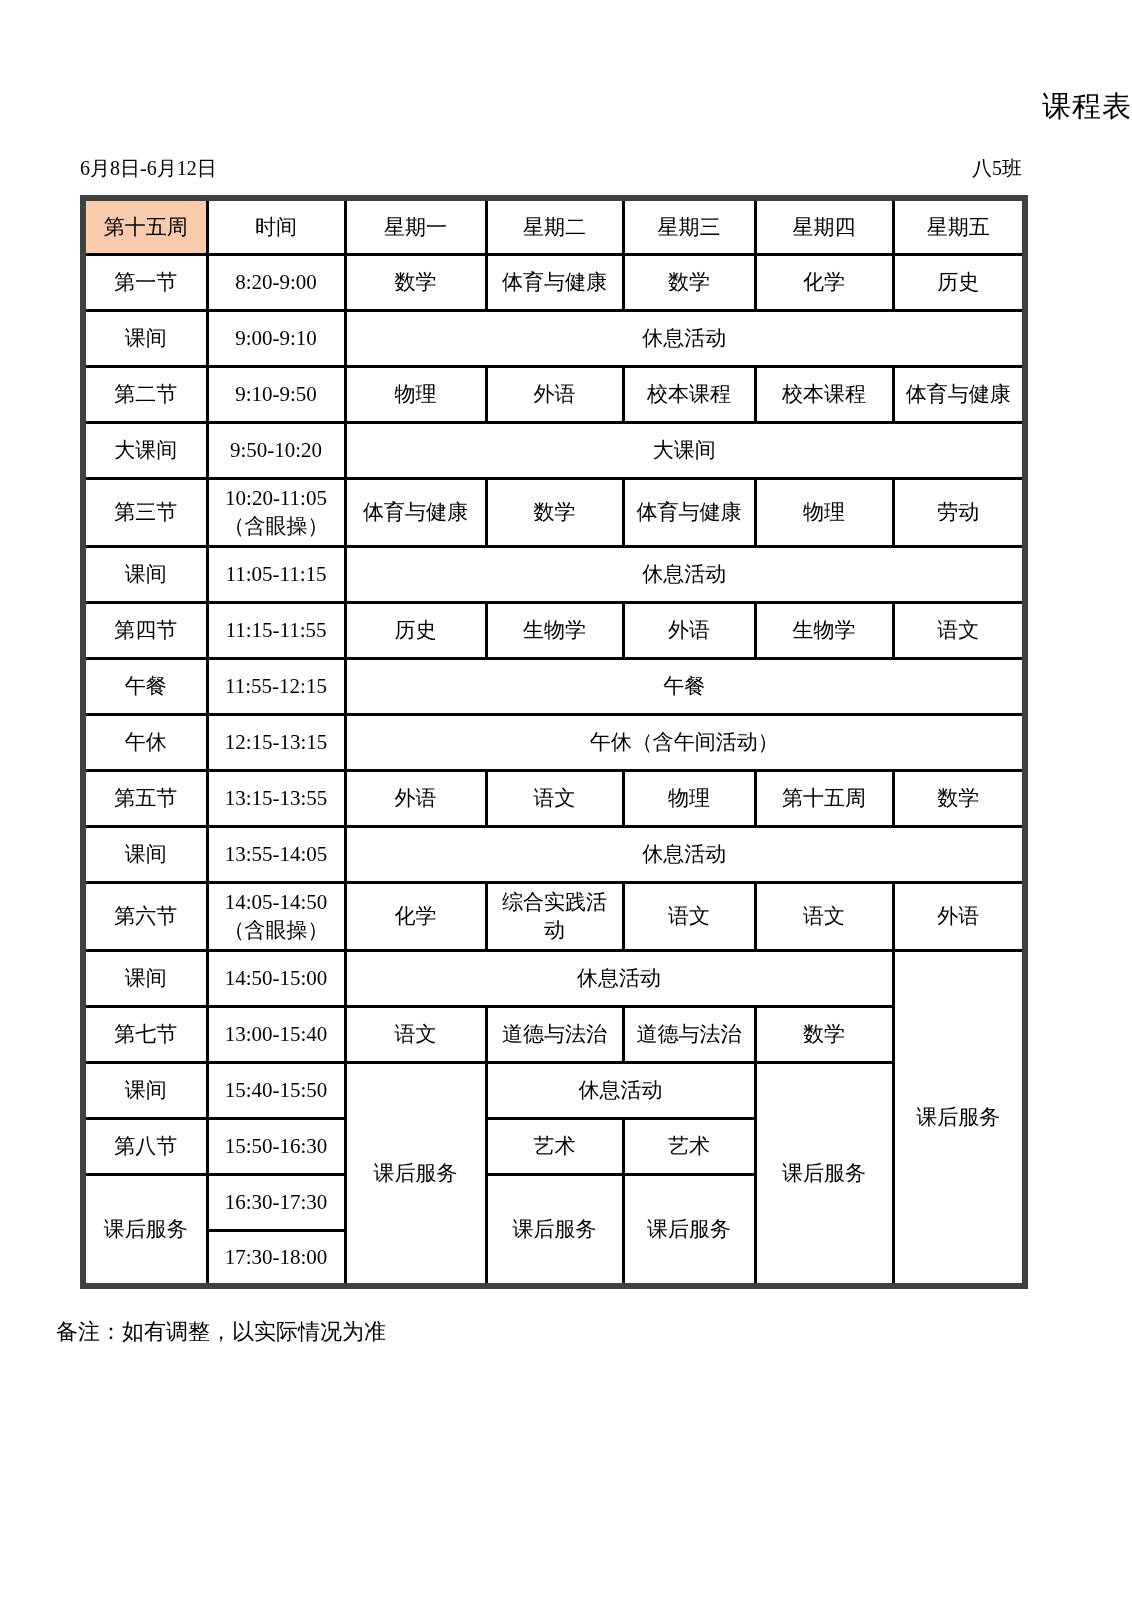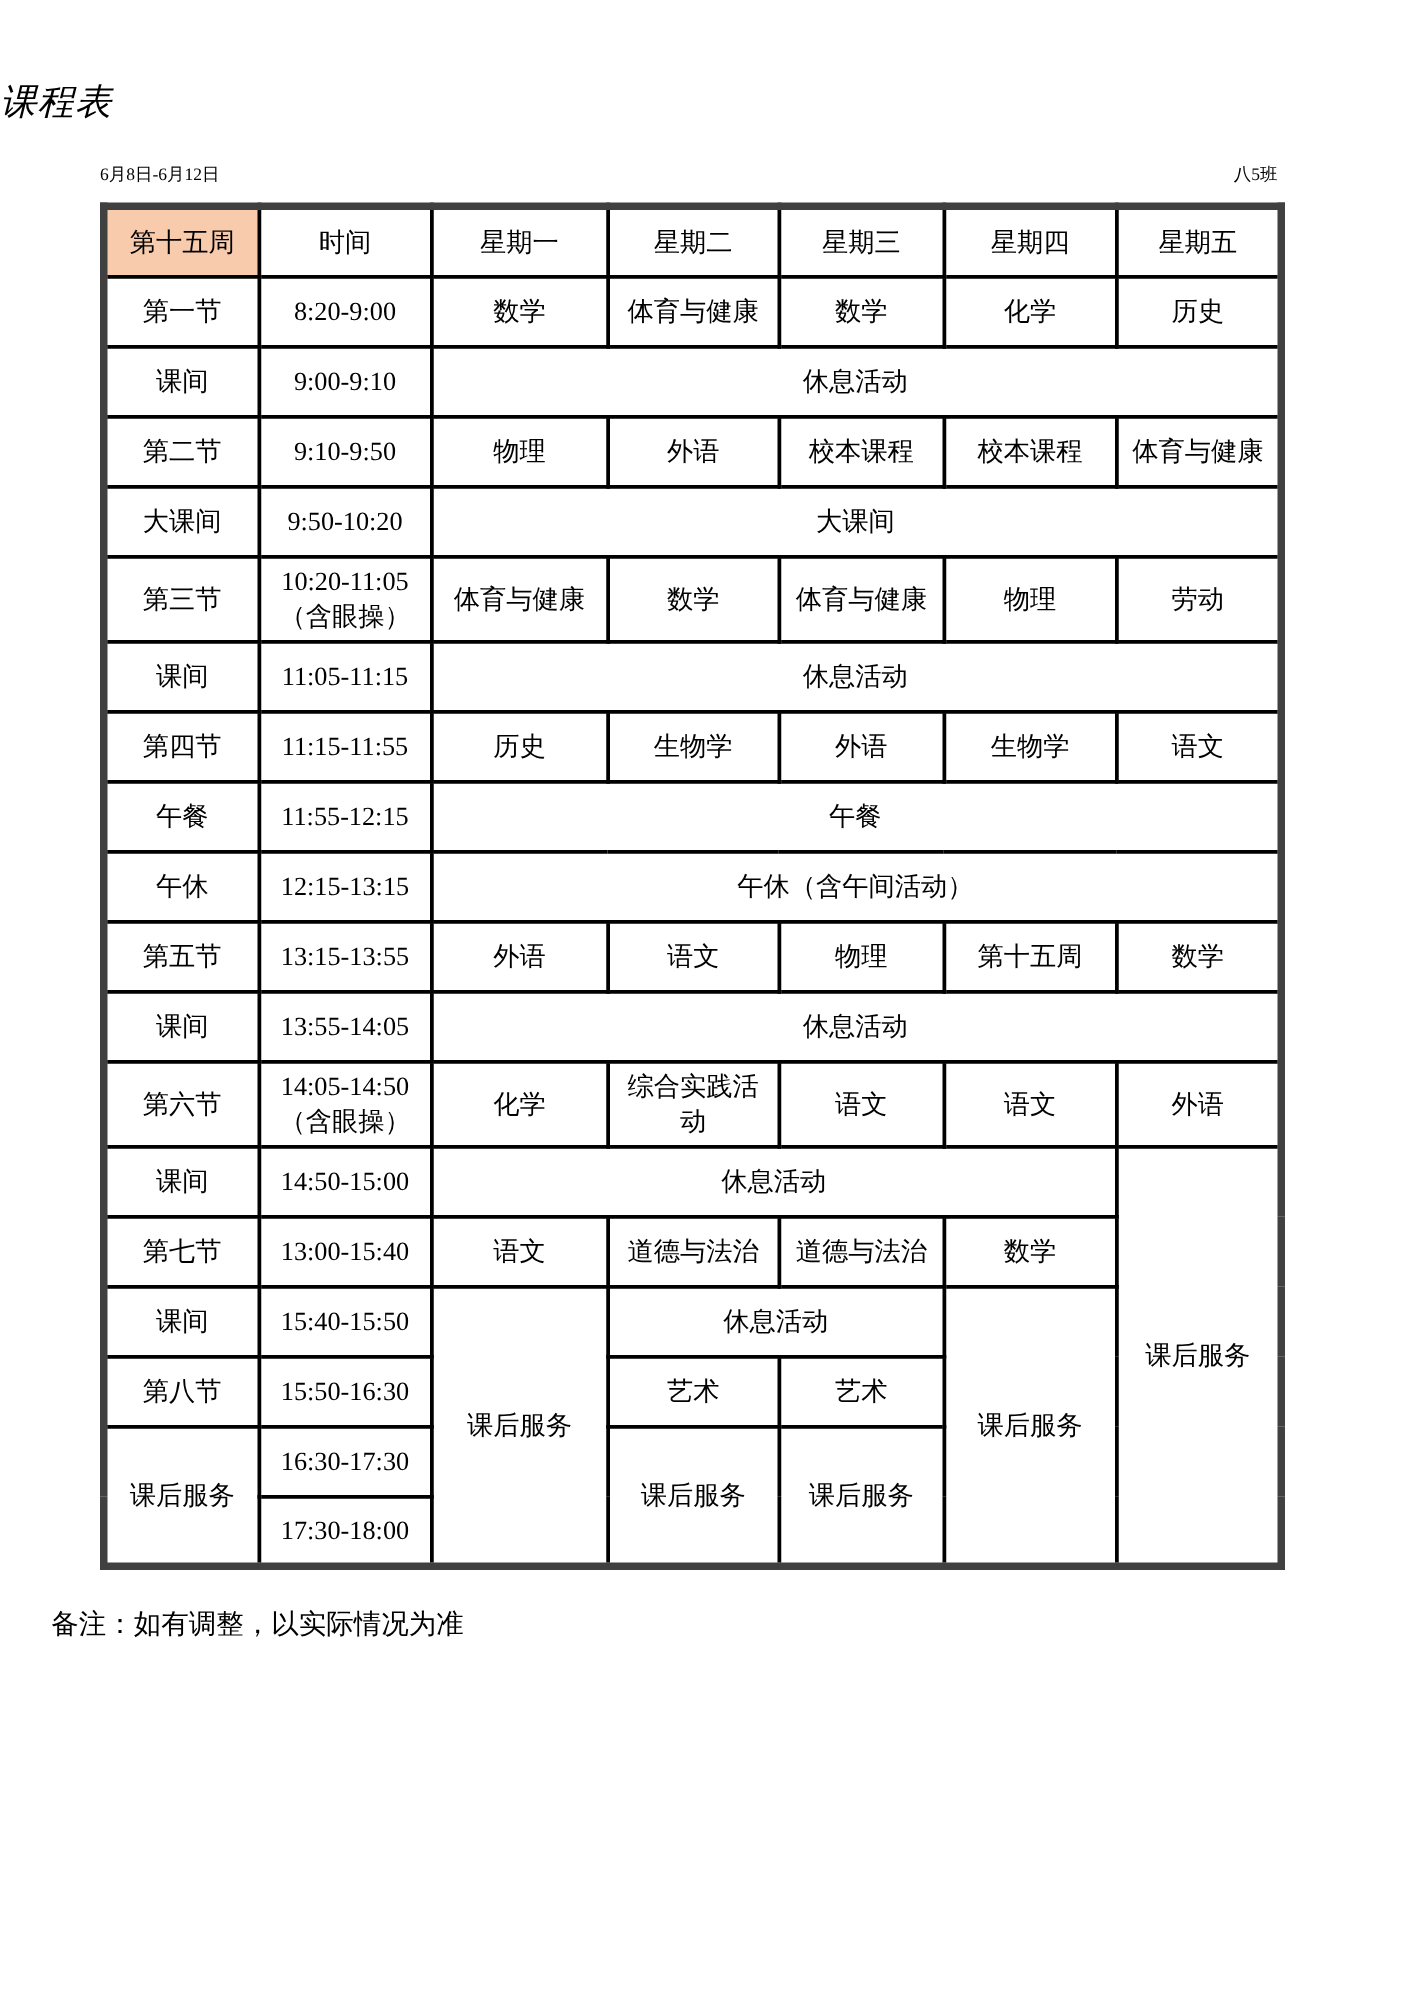--- a/index.html
+++ b/index.html
@@ -10,34 +10,33 @@
     font-family: "Liberation Serif", serif;
   }
   .page {
     position: relative;
     width: 1132px;
     height: 1600px;
     background: #ffffff;
     overflow: hidden;
   }
   .title-block {
-    padding-top: 64px;
-    text-align: left;
+    padding-top: 88px;
+    text-align: right;
     font-size: 29px;
     line-height: 37px;
     letter-spacing: 1px;
-    font-style: italic;
   }
   .meta-row {
     width: 942px;
     margin: 30px 0 0 80px;
     display: flex;
     justify-content: space-between;
     align-items: flex-end;
-    font-size: 14px;
+    font-size: 20px;
   }
   table.schedule {
     border-collapse: collapse;
     table-layout: fixed;
     width: 942px;
     margin: 13px 0 0 80px;
     border: 6px solid #404040;
   }
   table.schedule th,
   table.schedule td {
@@ -49,21 +48,21 @@
     padding: 2px 8px;
     white-space: pre-line;
     line-height: 28px;
   }
   table.schedule tr { height: 56px; }
   table.schedule tr.tall { height: 68px; }
   th.week {
     font-weight: bold;
   }
   .footnote {
-    margin: 28px 0 0 41px;
+    margin: 28px 0 0 56px;
     font-size: 22px;
   }
 </style>
 </head>
 <body>
 
 <div class="page">
 
   <div class="title-block">
     <div>课程表</div>

